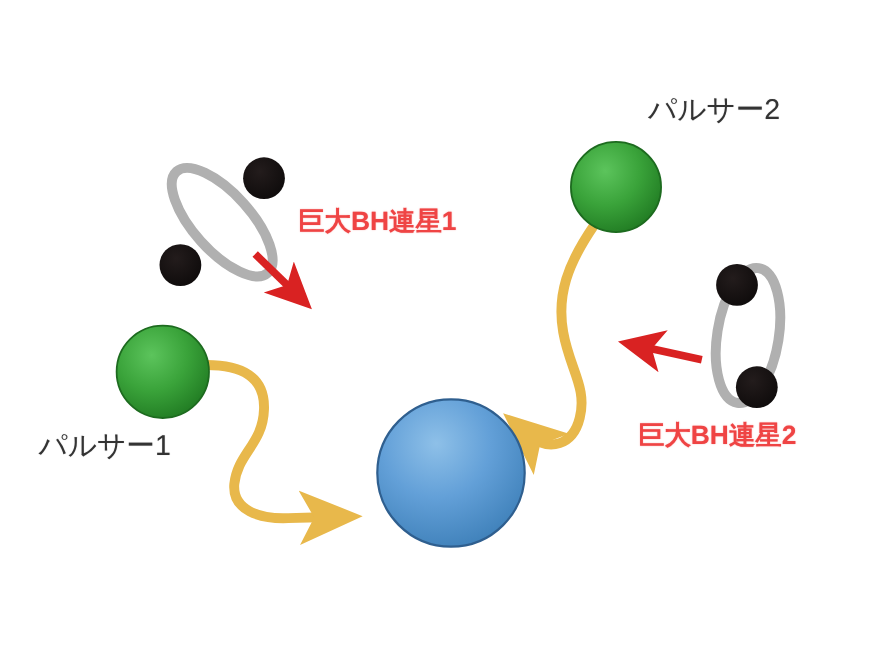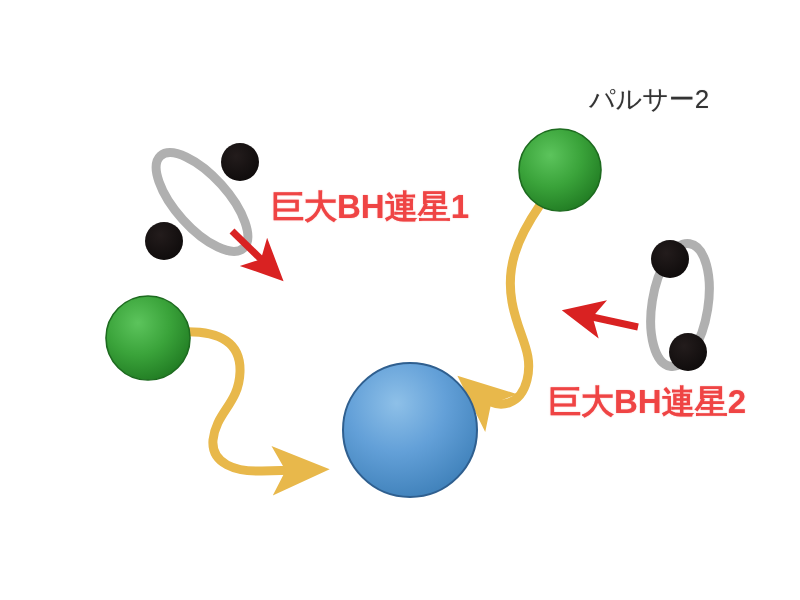--- a/index.html
+++ b/index.html
@@ -34,29 +34,29 @@
     user-select: none;
   }
   .lbl-dark {
     color: #333333;
     font-size: 26px;
     font-weight: 400;
     text-shadow: 0 0 1px rgba(60,60,60,0.30);
   }
   .lbl-red {
     color: #ef4444;
-    font-size: 33px;
+    font-size: 24px;
     font-weight: 700;
     text-shadow: 0 0 1.2px rgba(239,68,68,0.55);
   }
   #label-pulsar1 { left: 35px;  top: 392px; }
   #label-pulsar2 { left: 589px; top: 86px;  }
   #label-earth   { left: 370px; top: 498px; }
   #label-bh1     { left: 271px; top: 190px; }
-  #label-bh2     { left: 548px; top: 385px; }
+  #label-bh2     { left: 580px; top: 385px; }
 </style>
 </head>
 <body>
 
 <div id="stage">
 
   <svg id="scene" viewBox="0 0 800 600" xmlns="http://www.w3.org/2000/svg">
     <defs>
       <radialGradient id="gradGreen" cx="38%" cy="32%" r="74%">
         <stop offset="0%" stop-color="#5cc45c"></stop>
@@ -121,20 +121,21 @@
 
     <g>
       <circle cx="560" cy="170" r="41" fill="url(#gradGreen)" stroke="#1d6b1f" stroke-width="1.6"></circle>
     </g>
 
     <g>
       <circle cx="410" cy="430" r="67" fill="url(#gradBlue)" stroke="#2f5f8f" stroke-width="2"></circle>
     </g>
   </svg>
 
+  <div class="lbl lbl-dark" id="label-pulsar1">パルサー1</div>
 
   <div class="lbl lbl-dark" id="label-pulsar2">パルサー2</div>
 
 
   <div class="lbl lbl-red" id="label-bh1">巨大BH連星1</div>
 
   <div class="lbl lbl-red" id="label-bh2">巨大BH連星2</div>
 
 </div>
 

